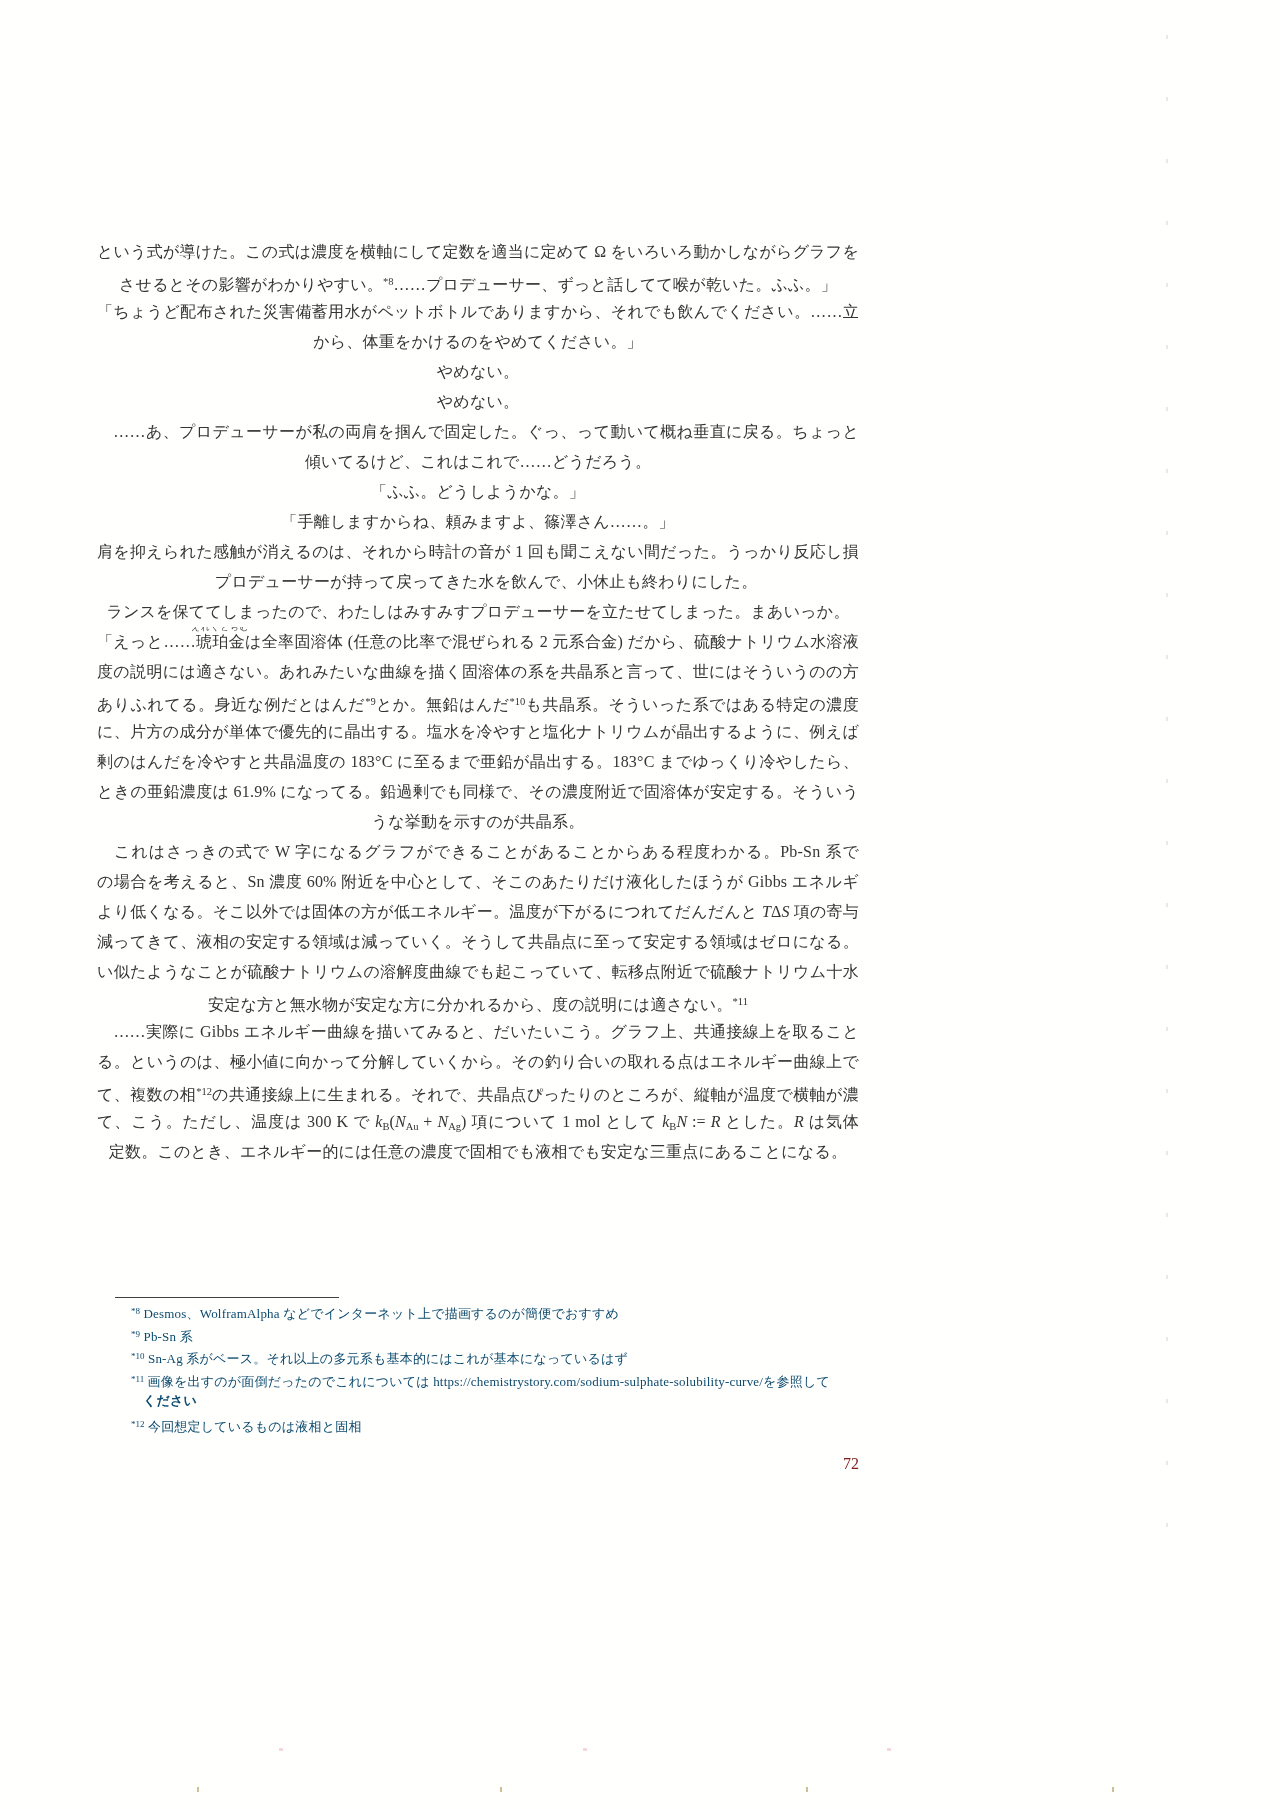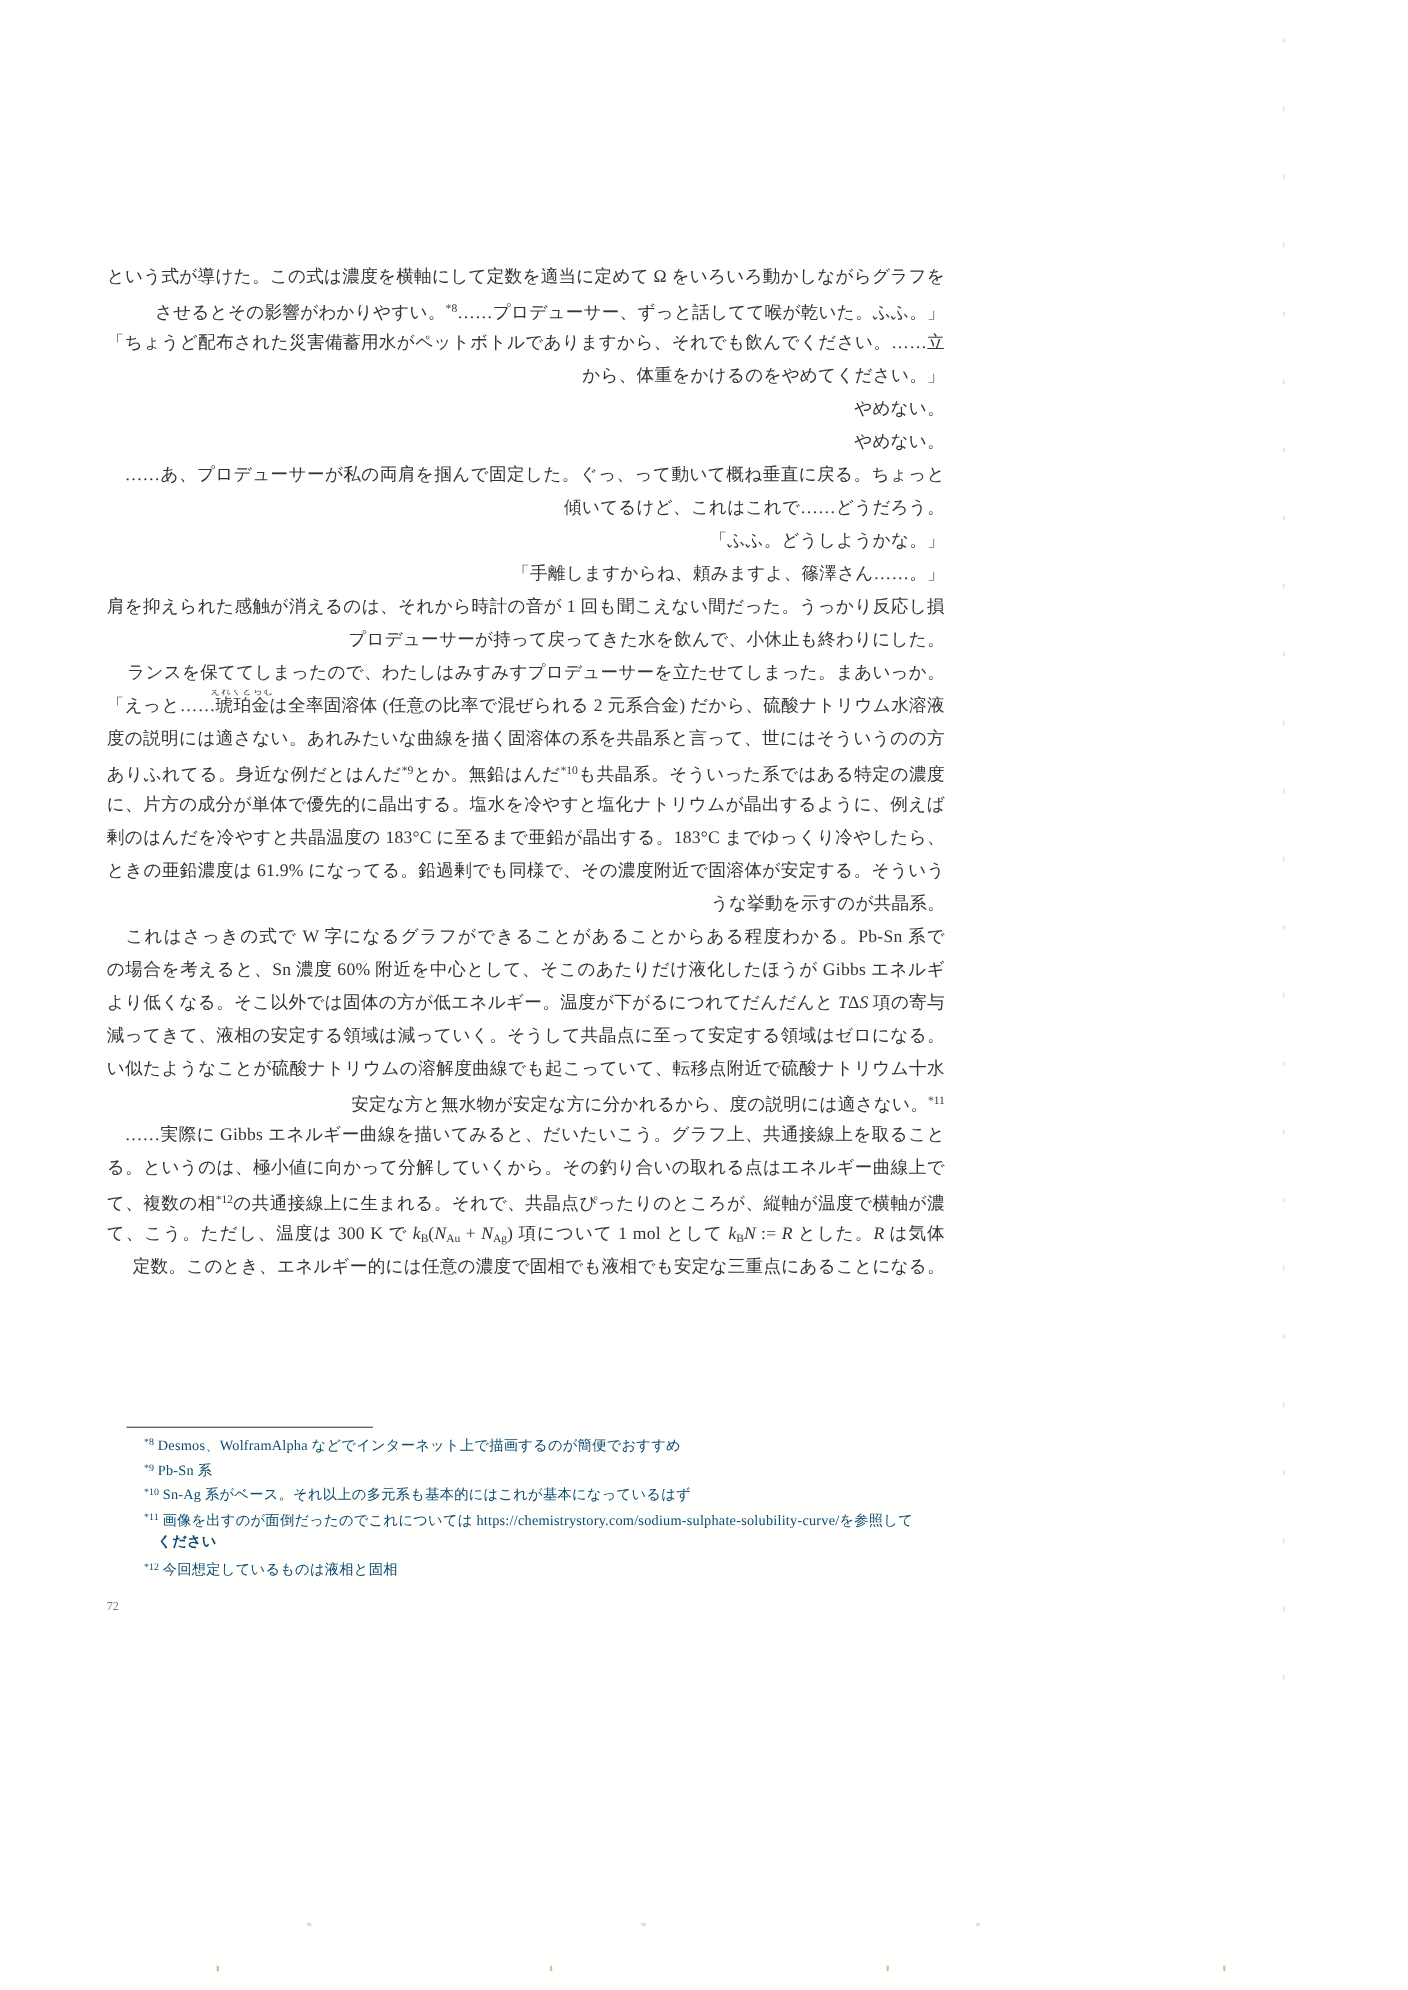--- a/index.html
+++ b/index.html
@@ -9,46 +9,46 @@
     font-family:"Liberation Serif","DejaVu Serif",serif;
     position:relative;
     overflow:hidden;
   }
   .page{position:absolute;left:0;top:0;width:1280px;height:1809px;background:#fffffe;}
   .body-text{
     position:absolute;left:97px;top:237px;width:762px;
     font-size:16px;line-height:30px;color:#343434;
     letter-spacing:0.2px;
   }
-  .bline{height:30px;overflow:hidden;text-align:right;}
+  .bline{height:30px;overflow:hidden;text-align:center;}
   .bline.j{text-align:justify;text-align-last:justify;}
   .sup{font-size:10.5px;vertical-align:5px;letter-spacing:0;}
   .sub{font-size:10.5px;vertical-align:-3px;font-style:normal;letter-spacing:0;}
   .it{font-style:italic;letter-spacing:0;}
   .rb{position:relative;}
   .rt{
     position:absolute;left:50%;top:-9px;transform:translateX(-50%);
     font-size:8.5px;line-height:9px;font-style:normal;letter-spacing:1px;
-    white-space:nowrap;color:#3d3d3d;
+    white-space:nowrap;color:#3d3d3d;font-family:Liberation Mono, monospace;
   }
   .footnote-rule{
     position:absolute;left:115px;top:1297px;width:224px;height:0;
     border-top:1.5px solid #3f3f3f;
   }
   .footnotes{
     position:absolute;left:97px;top:1300px;width:772px;
     font-size:13px;line-height:22.5px;color:#0c4a6e;letter-spacing:0.2px;
   }
   .fline{height:22.5px;overflow:hidden;}
   .fline .sup{font-size:9px;vertical-align:4px;}
   .fline.ind1{padding-left:34px;}
   .fline.ind2{padding-left:46px;font-weight:bold;}
   .page-number{
     position:absolute;left:97px;top:1455px;width:762px;
-    text-align:left;font-size:11px;color:#737373;
+    text-align:right;font-size:16px;color:#7f1d1d;
   }
   .artifact{position:absolute;}
 </style>
 </head>
 <body>
 
 <div class="page">
   <div class="body-text" id="body-text">
       <div class="bline j"><span>という式が導けた。この式は濃度を横軸にして定数を適当に定めて Ω をいろいろ動かしながらグラフを描画</span></div>
       <div class="bline"><span>させるとその影響がわかりやすい。</span><span class="sup">*8</span><span>……プロデューサー、ずっと話してて喉が乾いた。ふふ。」</span></div>

